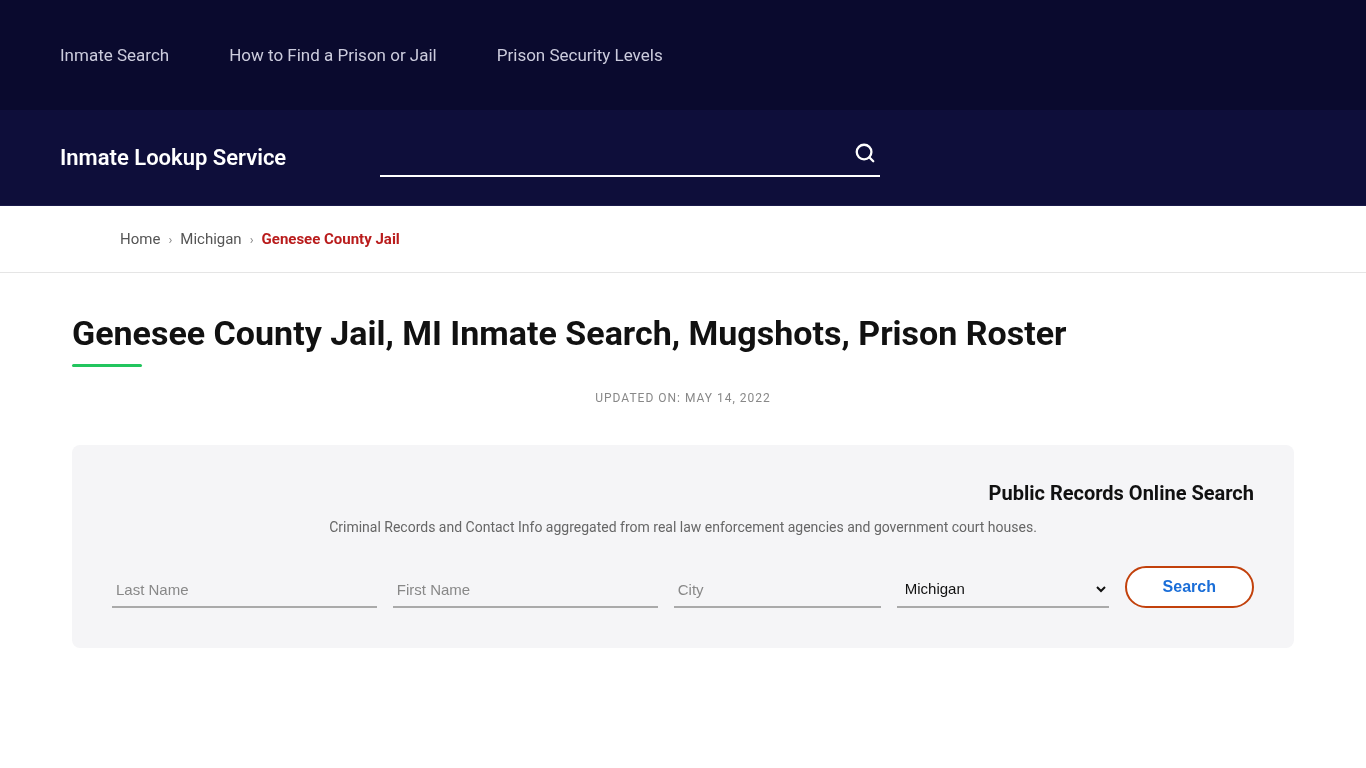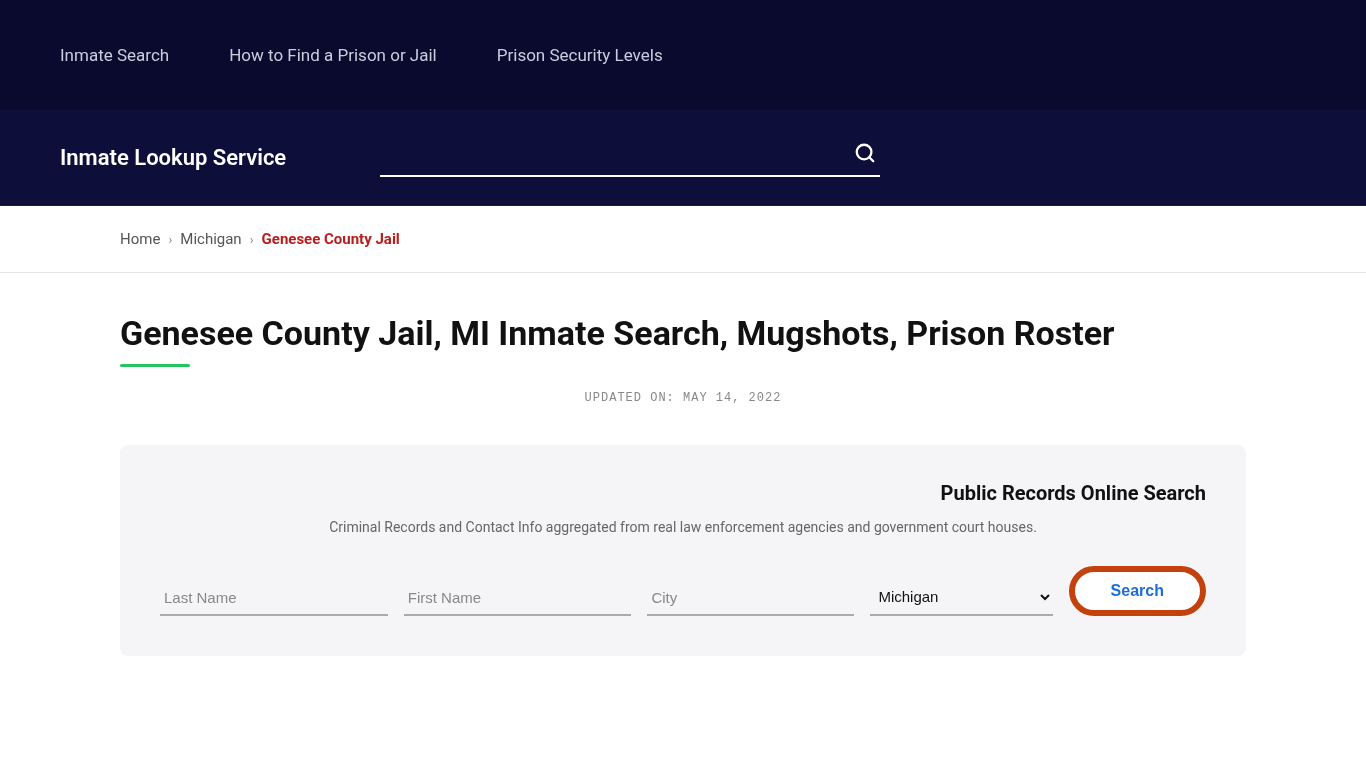--- a/index.html
+++ b/index.html
@@ -151,21 +151,21 @@
     }
 
     .breadcrumb-current {
       color: #b91c1c;
       font-weight: 700;
     }
 
     
     .main-content {
       background: #ffffff;
-      padding: 40px 120px;
+      padding: 40px 72px;
     }
 
     .page-title {
       font-size: 34px;
       font-weight: 700;
       color: #111111;
       margin-bottom: 10px;
       line-height: 1.2;
     }
 
@@ -177,21 +177,20 @@
       border-radius: 2px;
     }
 
     .updated-text {
       color: #888888;
       font-size: 12px;
       letter-spacing: 1px;
       text-transform: uppercase;
       text-align: center;
       margin-bottom: 40px;
-      font-family: Liberation Mono, monospace;
     }
 
     
     .records-search-box {
       background: #f5f5f7;
       border-radius: 8px;
       padding: 36px 40px 40px;
       margin-bottom: 20px;
     }
 
@@ -254,21 +253,21 @@
       color: #111111;
       outline: none;
       appearance: auto;
       cursor: pointer;
       width: 100%;
     }
 
     .search-btn {
       background: #ffffff;
       color: #1a6ed8;
-      border: 6px solid #c2410c;
+      border: 2px solid #c2410c;
       border-radius: 30px;
       padding: 10px 36px;
       font-size: 16px;
       font-weight: 600;
       cursor: pointer;
       white-space: nowrap;
       transition: background 0.2s, color 0.2s;
     }
   </style>
 </head>

